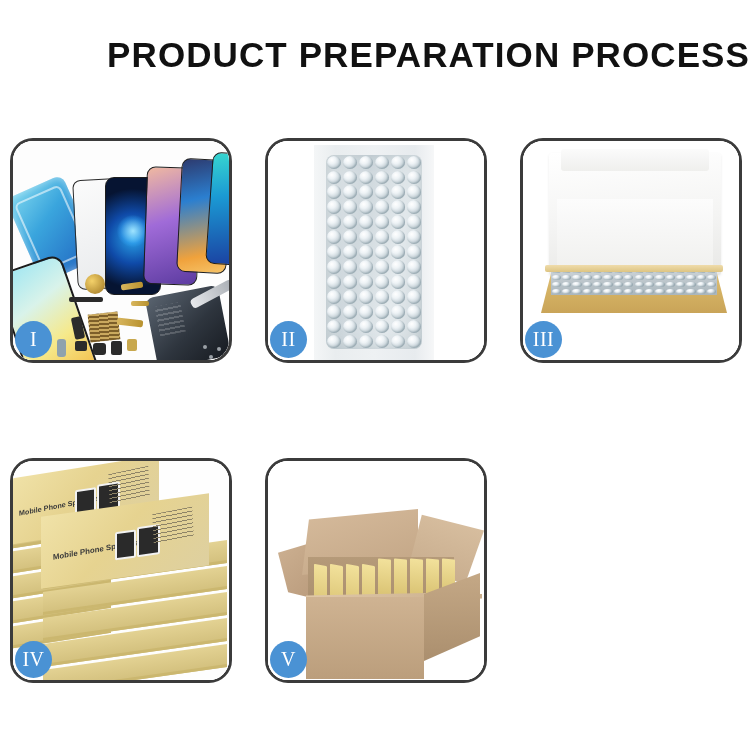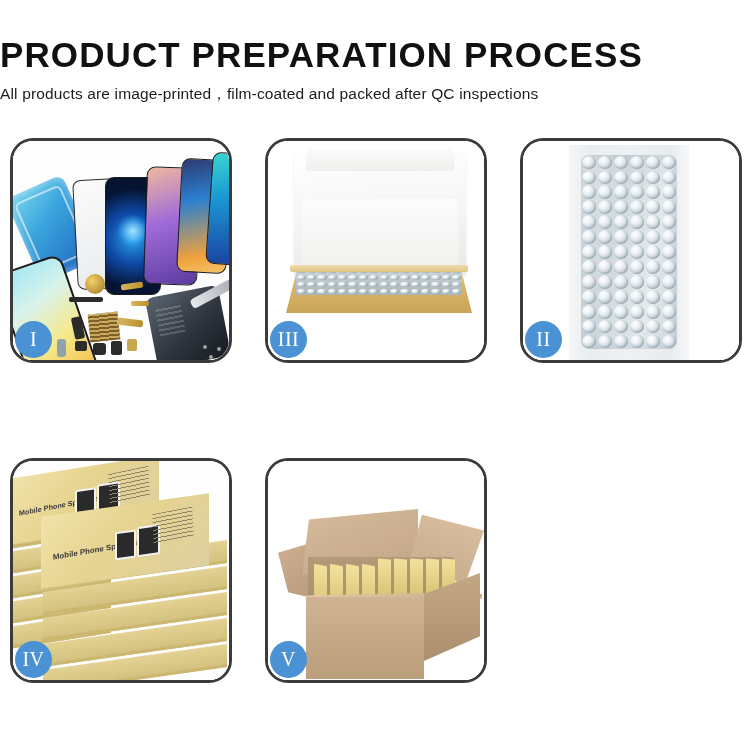--- a/index.html
+++ b/index.html
@@ -12,21 +12,21 @@
     height: 750px;
     font-family: "Liberation Sans", sans-serif;
     overflow: hidden;
     position: relative;
   }
 
   
   .header {
     width: 750px;
     padding-top: 34px;
-    text-align: left;
+    text-align: right;
   }
   .title {
     font-family: "Liberation Sans", sans-serif;
     font-size: 35px;
     font-weight: 700;
     letter-spacing: 1.1px;
     color: #111111;
     line-height: 42px;
     white-space: nowrap;
   }
@@ -248,21 +248,20 @@
     background:linear-gradient(170deg,rgba(214,192,162,.85),rgba(196,172,142,.85));
     clip-path:polygon(56% 0,66% 4%,50% 100%,40% 96%);}
   .p6-seam{position:absolute;background:rgba(120,98,72,.5);}
   .p6-tab{position:absolute;background:rgba(150,126,98,.75);border-radius:1px;}
 </style>
 </head>
 <body>
 
 <div class="header">
   <div class="title">PRODUCT PREPARATION PROCESS</div>
-  <div class="subtitle">All products are image-printed，film-coated and packed after QC inspections</div>
 </div>
 
 <div class="grid">
 
   <div class="panel">
     <div class="panel-inner">
       <div class="scene1">
         <div class="p1-adh"></div>
         <div class="p1-glass"></div>
         <div class="p1-ph p1-ph1"></div>
@@ -287,20 +286,111 @@
         <div class="p1-screw" style="left:196px;top:214px;"></div>
         <div class="p1-screw" style="left:204px;top:206px;"></div>
         <div class="p1-screw" style="left:190px;top:204px;"></div>
       </div>
     </div>
     <div class="badge">I</div>
   </div>
 
   <div class="panel">
     <div class="panel-inner">
+      <div class="scene2">
+        <div class="p2-sheet"></div>
+        <div class="p2-pouch">
+          <div class="p2-bubbles" id="bubbles2">
+              <div class="p2-b"></div>
+              <div class="p2-b"></div>
+              <div class="p2-b"></div>
+              <div class="p2-b"></div>
+              <div class="p2-b"></div>
+              <div class="p2-b"></div>
+              <div class="p2-b"></div>
+              <div class="p2-b"></div>
+              <div class="p2-b"></div>
+              <div class="p2-b"></div>
+              <div class="p2-b"></div>
+              <div class="p2-b"></div>
+              <div class="p2-b"></div>
+              <div class="p2-b"></div>
+              <div class="p2-b"></div>
+              <div class="p2-b"></div>
+              <div class="p2-b"></div>
+              <div class="p2-b"></div>
+              <div class="p2-b"></div>
+              <div class="p2-b"></div>
+              <div class="p2-b"></div>
+              <div class="p2-b"></div>
+              <div class="p2-b"></div>
+              <div class="p2-b"></div>
+              <div class="p2-b"></div>
+              <div class="p2-b"></div>
+              <div class="p2-b"></div>
+              <div class="p2-b"></div>
+              <div class="p2-b"></div>
+              <div class="p2-b"></div>
+              <div class="p2-b"></div>
+              <div class="p2-b"></div>
+              <div class="p2-b"></div>
+              <div class="p2-b"></div>
+              <div class="p2-b"></div>
+              <div class="p2-b"></div>
+              <div class="p2-b"></div>
+              <div class="p2-b"></div>
+              <div class="p2-b"></div>
+              <div class="p2-b"></div>
+              <div class="p2-b"></div>
+              <div class="p2-b"></div>
+              <div class="p2-b"></div>
+              <div class="p2-b"></div>
+              <div class="p2-b"></div>
+              <div class="p2-b"></div>
+              <div class="p2-b"></div>
+              <div class="p2-b"></div>
+              <div class="p2-b"></div>
+              <div class="p2-b"></div>
+              <div class="p2-b"></div>
+              <div class="p2-b"></div>
+              <div class="p2-b"></div>
+              <div class="p2-b"></div>
+              <div class="p2-b"></div>
+              <div class="p2-b"></div>
+              <div class="p2-b"></div>
+              <div class="p2-b"></div>
+              <div class="p2-b"></div>
+              <div class="p2-b"></div>
+              <div class="p2-b"></div>
+              <div class="p2-b"></div>
+              <div class="p2-b"></div>
+              <div class="p2-b"></div>
+              <div class="p2-b"></div>
+              <div class="p2-b"></div>
+              <div class="p2-b"></div>
+              <div class="p2-b"></div>
+              <div class="p2-b"></div>
+              <div class="p2-b"></div>
+              <div class="p2-b"></div>
+              <div class="p2-b"></div>
+              <div class="p2-b"></div>
+              <div class="p2-b"></div>
+              <div class="p2-b"></div>
+              <div class="p2-b"></div>
+              <div class="p2-b"></div>
+              <div class="p2-b"></div>
+            </div>
+        </div>
+      </div>
+    </div>
+    <div class="badge">II</div>
+  </div>
+
+  <div class="panel">
+    <div class="panel-inner">
       <div class="scene3">
         <div class="p3-lid"></div>
         <div class="p3-lidtop"></div>
         <div class="p3-lidface"></div>
         <div class="p3-tray"></div>
         <div class="p3-inner">
           <div class="p2-bubbles" id="bubbles3">
               <div class="p2-b"></div>
               <div class="p2-b"></div>
               <div class="p2-b"></div>
@@ -364,111 +454,20 @@
               <div class="p2-b"></div>
               <div class="p2-b"></div>
               <div class="p2-b"></div>
               <div class="p2-b"></div>
             </div>
         </div>
         <div class="p3-lip"></div>
       </div>
     </div>
     <div class="badge">III</div>
-  </div>
-
-  <div class="panel">
-    <div class="panel-inner">
-      <div class="scene2">
-        <div class="p2-sheet"></div>
-        <div class="p2-pouch">
-          <div class="p2-bubbles" id="bubbles2">
-              <div class="p2-b"></div>
-              <div class="p2-b"></div>
-              <div class="p2-b"></div>
-              <div class="p2-b"></div>
-              <div class="p2-b"></div>
-              <div class="p2-b"></div>
-              <div class="p2-b"></div>
-              <div class="p2-b"></div>
-              <div class="p2-b"></div>
-              <div class="p2-b"></div>
-              <div class="p2-b"></div>
-              <div class="p2-b"></div>
-              <div class="p2-b"></div>
-              <div class="p2-b"></div>
-              <div class="p2-b"></div>
-              <div class="p2-b"></div>
-              <div class="p2-b"></div>
-              <div class="p2-b"></div>
-              <div class="p2-b"></div>
-              <div class="p2-b"></div>
-              <div class="p2-b"></div>
-              <div class="p2-b"></div>
-              <div class="p2-b"></div>
-              <div class="p2-b"></div>
-              <div class="p2-b"></div>
-              <div class="p2-b"></div>
-              <div class="p2-b"></div>
-              <div class="p2-b"></div>
-              <div class="p2-b"></div>
-              <div class="p2-b"></div>
-              <div class="p2-b"></div>
-              <div class="p2-b"></div>
-              <div class="p2-b"></div>
-              <div class="p2-b"></div>
-              <div class="p2-b"></div>
-              <div class="p2-b"></div>
-              <div class="p2-b"></div>
-              <div class="p2-b"></div>
-              <div class="p2-b"></div>
-              <div class="p2-b"></div>
-              <div class="p2-b"></div>
-              <div class="p2-b"></div>
-              <div class="p2-b"></div>
-              <div class="p2-b"></div>
-              <div class="p2-b"></div>
-              <div class="p2-b"></div>
-              <div class="p2-b"></div>
-              <div class="p2-b"></div>
-              <div class="p2-b"></div>
-              <div class="p2-b"></div>
-              <div class="p2-b"></div>
-              <div class="p2-b"></div>
-              <div class="p2-b"></div>
-              <div class="p2-b"></div>
-              <div class="p2-b"></div>
-              <div class="p2-b"></div>
-              <div class="p2-b"></div>
-              <div class="p2-b"></div>
-              <div class="p2-b"></div>
-              <div class="p2-b"></div>
-              <div class="p2-b"></div>
-              <div class="p2-b"></div>
-              <div class="p2-b"></div>
-              <div class="p2-b"></div>
-              <div class="p2-b"></div>
-              <div class="p2-b"></div>
-              <div class="p2-b"></div>
-              <div class="p2-b"></div>
-              <div class="p2-b"></div>
-              <div class="p2-b"></div>
-              <div class="p2-b"></div>
-              <div class="p2-b"></div>
-              <div class="p2-b"></div>
-              <div class="p2-b"></div>
-              <div class="p2-b"></div>
-              <div class="p2-b"></div>
-              <div class="p2-b"></div>
-              <div class="p2-b"></div>
-            </div>
-        </div>
-      </div>
-    </div>
-    <div class="badge">II</div>
   </div>
 
   <div class="panel">
     <div class="panel-inner">
       <div class="scene4" id="scene4">
           <div class="p4-side" style="left: -6px; top: 58px; width: 104px; height: 22px; transform: skewY(-9deg);"></div>
           <div class="p4-edge" style="left: -6px; top: 77px; width: 104px; height: 3px; transform: skewY(-9deg);"></div>
           <div class="p4-side" style="left: -6px; top: 83px; width: 104px; height: 22px; transform: skewY(-9deg);"></div>
           <div class="p4-edge" style="left: -6px; top: 102px; width: 104px; height: 3px; transform: skewY(-9deg);"></div>
           <div class="p4-side" style="left: -6px; top: 108px; width: 104px; height: 22px; transform: skewY(-9deg);"></div>

